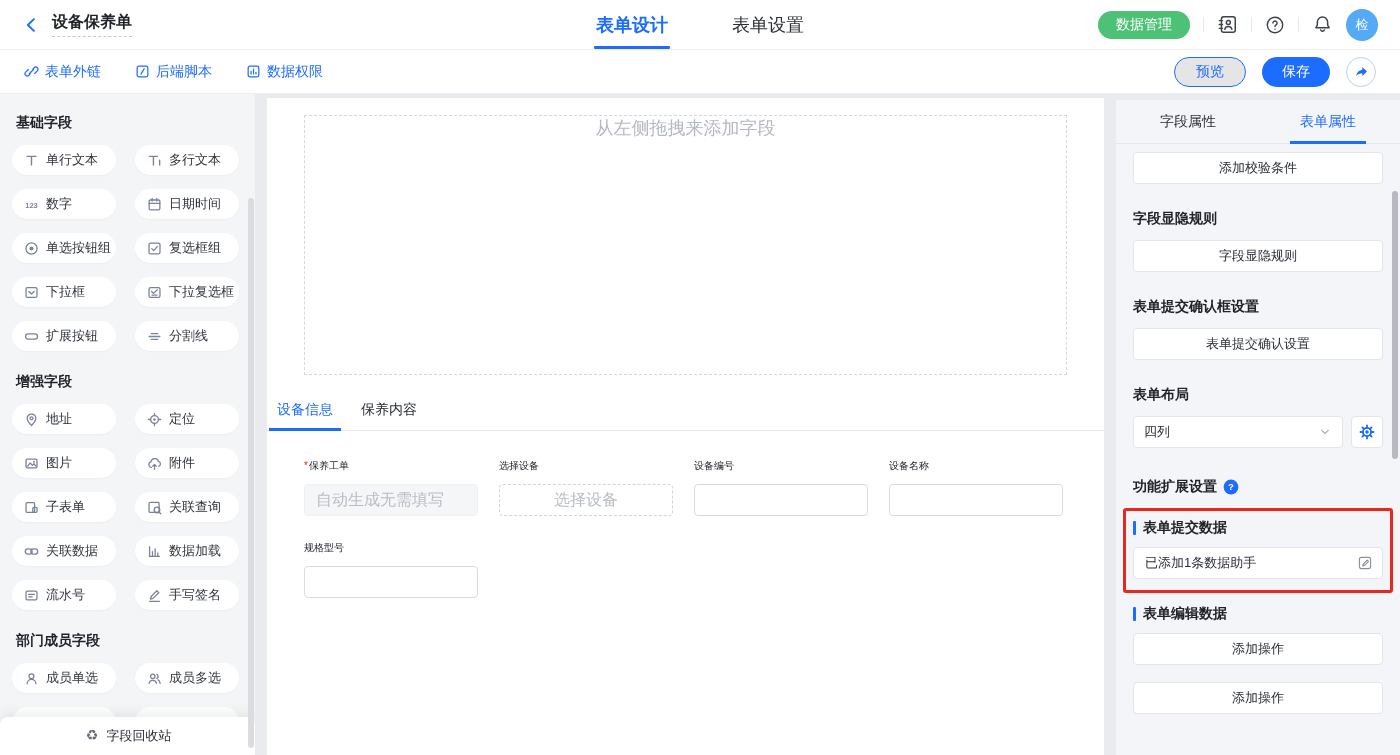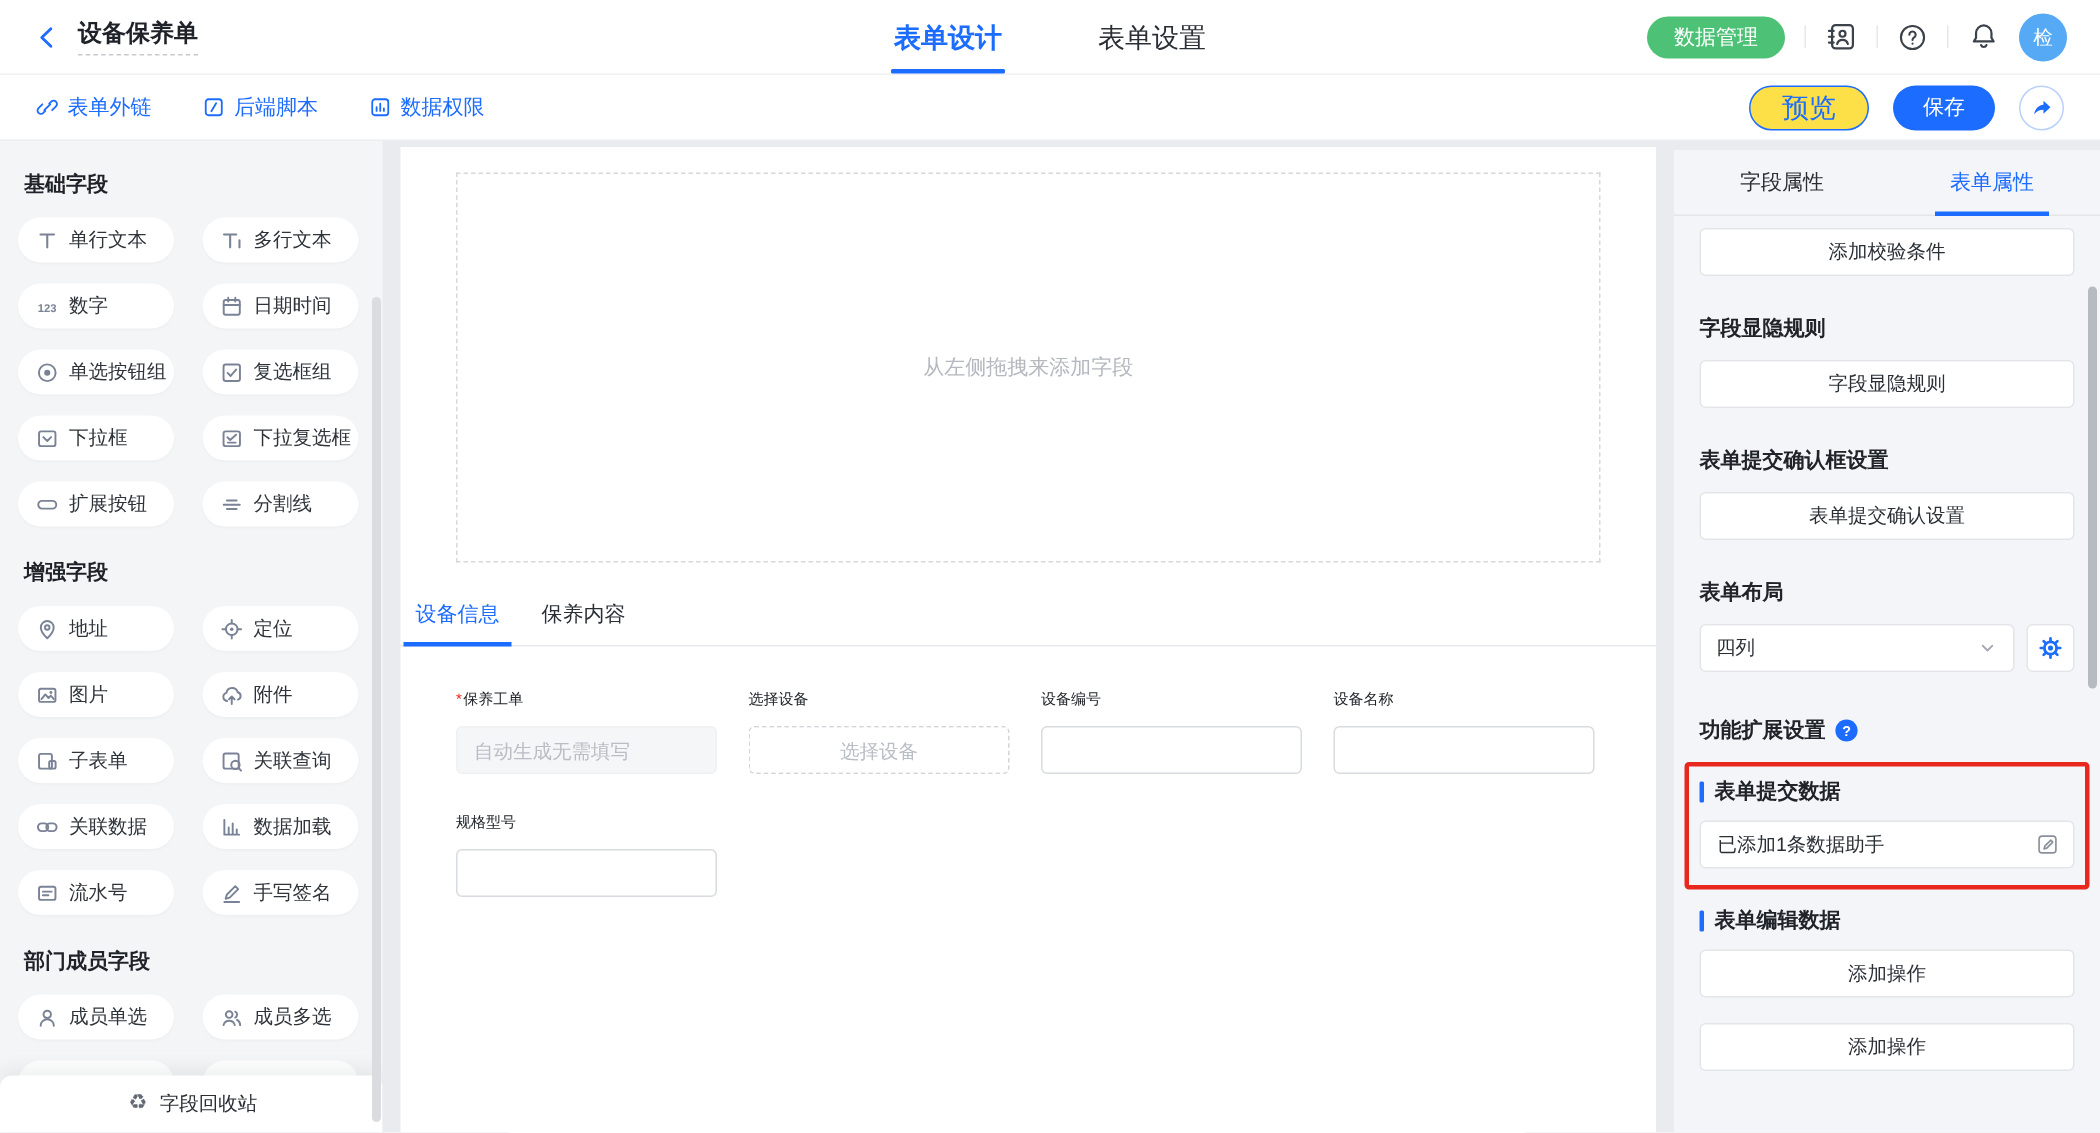--- a/index.html
+++ b/index.html
@@ -20,21 +20,21 @@
   .vdiv { width:1px; height:15px; background:#e5e7ea; margin:0 13px; }
   .h-ic { width:21px; height:21px; color:#3c424a; cursor:pointer; }
   .h-ic.small { width:20px; height:20px; }
   .avatar { width:32px; height:32px; border-radius:50%; background:var(--avatar-blue); color:#fff; font-size:13px; display:flex; align-items:center; justify-content:center; margin-left:13px; cursor:pointer; }
 
   
   .toolbar { height:44px; background:#fff; border-bottom:1px solid #ebedf0; display:flex; align-items:center; padding:0 24px; flex:0 0 auto; z-index:4; }
   .t-link { display:flex; align-items:center; gap:6px; color:var(--primary); font-size:14px; margin-right:34px; cursor:pointer; }
   .t-link .fi { width:15px; height:15px; }
   .t-right { margin-left:auto; display:flex; align-items:center; gap:16px; }
-  .o-btn { height:30px; padding:0 21px; border-radius:15px; border:1px solid var(--primary); background:#fde047; color:var(--primary); font-size:18px; cursor:pointer; font-family:inherit; }
+  .o-btn { height:30px; padding:0 21px; border-radius:15px; border:1px solid var(--primary); background:#e5e5e5; color:var(--primary); font-size:14px; cursor:pointer; font-family:inherit; }
   .s-btn { height:30px; padding:0 20px; border-radius:15px; border:none; background:var(--primary); color:#fff; font-size:14px; cursor:pointer; font-family:inherit; }
   .share-btn { width:30px; height:30px; border-radius:50%; border:1px solid #b9d0fb; background:#fff; color:var(--primary); cursor:pointer; display:flex; align-items:center; justify-content:center; padding:6px; }
   .share-btn .fi{ width:16px; height:16px; }
 
   
   .content { flex:1; display:flex; min-height:0; background:#e9ebef; }
 
   
   .sidebar { width:255px; flex:0 0 auto; background:#f4f5f7; position:relative; overflow:hidden; padding:0 12px; }
   .sb-head { font-size:14px; font-weight:700; color:#1f2329; margin:20px 4px 13px; }
@@ -42,29 +42,29 @@
   .pill-grid { display:grid; grid-template-columns:104px 104px; column-gap:19px; row-gap:14px; }
   .pill { height:30px; background:#fff; border-radius:15px; display:flex; align-items:center; padding:0 6px 0 12px; gap:7px; font-size:13px; color:#2f343b; cursor:grab; box-shadow:0 1px 2px rgba(31,35,41,.03); white-space:nowrap; overflow:hidden; }
   .pill .fi { width:15px; height:15px; color:#7a8296; flex:0 0 auto; }
   .pill.ghost { box-shadow:none; }
   .recycle-bar { position:absolute; left:0; right:0; bottom:0; height:38px; background:#fff; border-radius:8px 8px 0 0; box-shadow:0 -4px 12px rgba(31,35,41,.08); display:flex; align-items:center; justify-content:center; gap:7px; font-size:13px; color:#2a2f36; cursor:pointer; z-index:2; }
   .recycle-bar .fi { width:16px; height:16px; color:#636a75; }
   .sb-scroll { position:absolute; top:104px; right:1px; width:6px; height:550px; border-radius:3px; background:#dadce0; z-index:3; }
 
   
   .canvas { flex:1; background:#fff; margin:4px 12px 0; padding:17px 37px 0; min-width:0; overflow:hidden; }
-  .dropzone { height:260px; border:1px dashed #d6d8dc; display:flex; align-items:center; justify-content:center; color:#b4b8bf; font-size:14px; }
+  .dropzone { height:260px; border:1px dashed #d6d8dc; display:flex; justify-content:center; color:#b4b8bf; font-size:18px; }
   .c-tabs { margin:26px -37px 0; border-bottom:1px solid #e7e9ec; display:flex; padding-left:2px; }
   .c-tab { padding:0 8px 11px; margin-right:12px; font-size:14px; color:#2a2f36; position:relative; cursor:pointer; }
   .c-tab.active { color:var(--primary); }
   .c-tab.active::after { content:""; position:absolute; left:0; right:0; bottom:-1px; height:3px; background:var(--primary); }
   .fields { margin-top:28px; display:grid; grid-template-columns:repeat(4,1fr); column-gap:21px; row-gap:25px; padding:0 4px 30px 0; }
   .f-label { font-size:10px; font-weight:400; color:#20242a; margin-bottom:11px; }
   .req { color:var(--highlight-red); margin-right:1px; }
-  .inp { width:100%; height:32px; border:1px solid #d8dbe0; border-radius:4px; font-size:13px; padding:0 11px; color:#2a2f36; font-family:inherit; background:#fff; outline:none; }
+  .inp { width:100%; height:32px; border:1px solid #d8dbe0; border-radius:4px; font-size:16px; padding:0 11px; color:#2a2f36; font-family:inherit; background:#fff; outline:none; }
   .inp::placeholder { color:#b9bdc4; }
   .inp.readonly { background:#f5f6f8; border-color:#eef0f2; }
   .inp.dashed { border:1px dashed #d2d5da; text-align:center; }
 
   
   .panel { width:284px; flex:0 0 auto; background:#f4f5f8; margin-top:6px; position:relative; overflow:hidden; }
   .p-tabs { height:44px; display:flex; justify-content:center; gap:64px; border-bottom:1px solid #e4e6ea; position:relative; background:#f4f5f8; z-index:2; }
   .p-tab { display:flex; align-items:center; font-size:14px; color:#2a2f36; position:relative; cursor:pointer; padding:0 10px; }
   .p-tab.active { color:var(--primary); }
   .p-tab.active::after { content:""; position:absolute; left:0; right:0; bottom:-1px; height:3px; background:var(--primary); }

